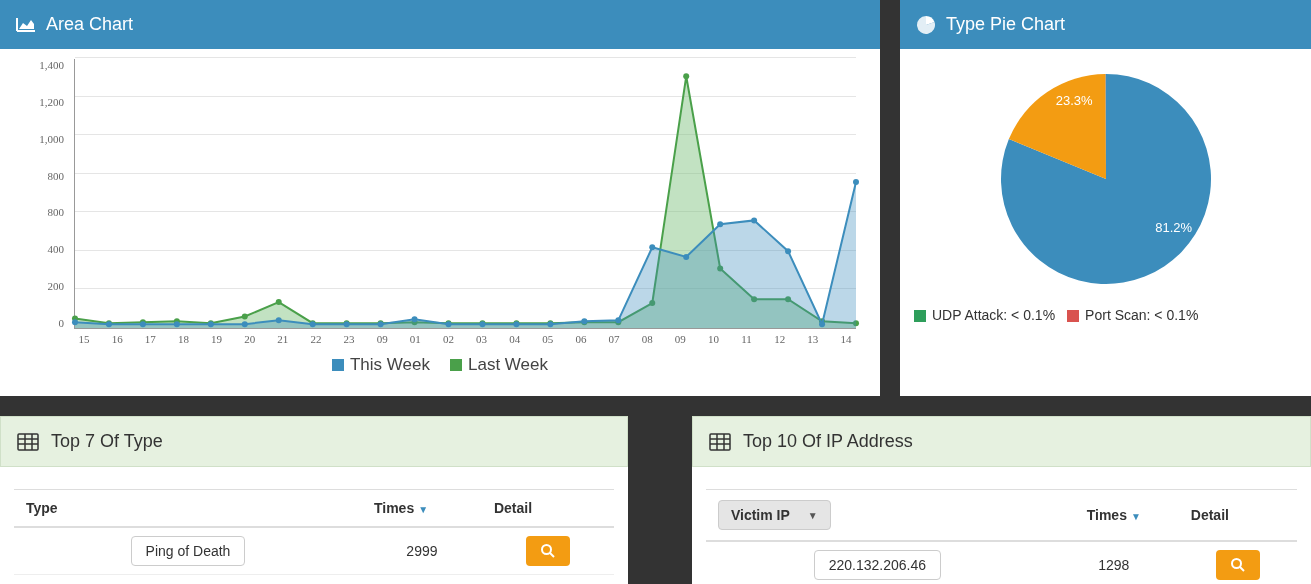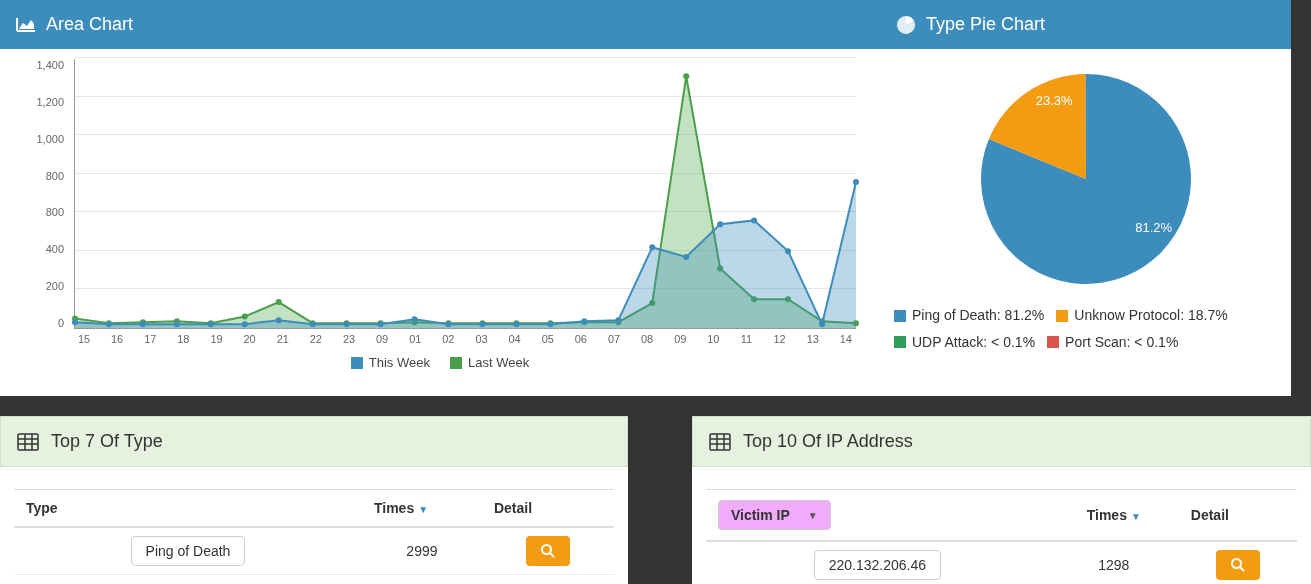--- a/index.html
+++ b/index.html
@@ -36,40 +36,40 @@
     font-size: 18px;
   }
   .panel-body {
     padding: 10px 14px 6px 14px;
     flex: 1;
     position: relative;
   }
 
   
   #area-panel { width: 880px; height: 396px; }
-  #pie-panel  { width: 411px; height: 396px; }
+  #pie-panel  { width: 411px; height: 396px; margin-left: 20px; }
   #row2 { margin-top: 20px; }
   #type-panel { width: 640px; height: 168px; }
   #ip-panel   { width: 631px; height: 168px; margin-left: 64px; }
 
   
-  .chart-wrap { position: relative; width: 100%; height: 290px; }
+  .chart-wrap { position: relative; width: 100%; height: 290px; font-family: Liberation Serif, serif; }
   .y-ticks {
     position: absolute; left: 0; top: 0; width: 56px; height: 270px;
     display: flex; flex-direction: column; justify-content: space-between;
     text-align: right; font-size: 11px; color: #666; padding-right: 6px;
   }
   .plot {
     position: absolute; left: 60px; right: 10px; top: 0; height: 270px;
     border-left: 1px solid #999; border-bottom: 1px solid #999;
   }
   .grid-line { position: absolute; left:0; right:0; height:1px; background:#e5e5e5; }
   .x-ticks { position: absolute; left: 60px; right: 10px; top: 274px; display:flex; justify-content:space-between; font-size:11px; color:#666; }
   .x-ticks span { width: 20px; text-align:center; }
-  .legend { text-align:center; margin-top:6px; font-size:13px; color:#444; }
+  .legend { text-align:center; margin-top:6px; font-size:17px; color:#444; }
   .legend-item { display:inline-flex; align-items:center; gap:6px; margin:0 10px; }
   .sq { width:12px; height:12px; display:inline-block; }
   svg.area-svg { position:absolute; left:0; top:0; width:100%; height:100%; overflow:visible; }
 
   
   .pie-wrap { position:relative; width:100%; height:240px; display:flex; align-items:center; justify-content:center; }
   .pie-legend { font-size:14px; color:#333; margin-top:4px; line-height:1.8; }
   .pie-legend .legend-item { margin: 0 12px 0 0; }
   .slice-label { position:absolute; color:#fff; font-size:13px; font-weight:500; }
 
@@ -82,21 +82,21 @@
   .btn-outline {
     display:inline-block; padding:6px 14px; border:1px solid #ccc; border-radius:4px;
     background:#fff; color:#333; font-size:14px; cursor:pointer;
   }
   .btn-orange {
     display:inline-flex; align-items:center; justify-content:center;
     width:44px; height:30px; background:#f39c12; border-radius:4px; color:#fff; cursor:pointer;
   }
   .dropdown {
     display:inline-flex; align-items:center; gap:18px;
-    padding:6px 12px; border:1px solid #ccc; border-radius:4px; background:#f0abfc; font-size:14px; cursor:pointer;
+    padding:6px 12px; border:1px solid #ccc; border-radius:4px; background:#e5e5e5; font-size:14px; cursor:pointer;
   }
   .caret-down { font-size:10px; color:#555; }
 
   .icon { display:inline-flex; }
 </style>
 </head>
 <body>
 
 <div class="row">
   <div class="panel" id="area-panel">
@@ -237,27 +237,20 @@
             <path d="M 0 0 L 6.429395695523604e-15 -105 A 105 105 0 1 1 -97.1331067176181 -39.876805029789075 Z" fill="#3c8dbc"></path>
             <path d="M 0 0 L -97.1331067176181 -39.876805029789075 A 105 105 0 0 1 -0.6597301163837613 -104.9979273898944 Z" fill="#f39c12"></path>
             <path d="M 0 0 L -0.6597301163837613 -104.9979273898944 A 105 105 0 0 1 -0.3298666860173529 -104.99948184619511 Z" fill="#2e9e5b"></path>
             <path d="M 0 0 L -0.3298666860173529 -104.99948184619511 A 105 105 0 0 1 -1.928818708657081e-14 -105 Z" fill="#d9534f"></path>
           </svg>
         <div class="slice-label" id="pie-label-0" style="left: 63%; top: 67%;">81.2%</div>
         <div class="slice-label" id="pie-label-1" style="left: 37%; top: 14%;">23.3%</div>
       </div>
       <div class="pie-legend" id="pie-legend">
           <div><span class="legend-item">
-              <span class="sq" style="background:#3c8dbc"></span>
-              <span>Ping of Death: 81.2%</span>
-            </span><span class="legend-item">
-              <span class="sq" style="background:#f39c12"></span>
-              <span>Unknow Protocol: 18.7%</span>
-            </span></div>
-          <div><span class="legend-item">
               <span class="sq" style="background:#2e9e5b"></span>
               <span>UDP Attack: &lt; 0.1%</span>
             </span><span class="legend-item">
               <span class="sq" style="background:#d9534f"></span>
               <span>Port Scan: &lt; 0.1%</span>
             </span></div>
         </div>
     </div>
   </div>
 </div>

